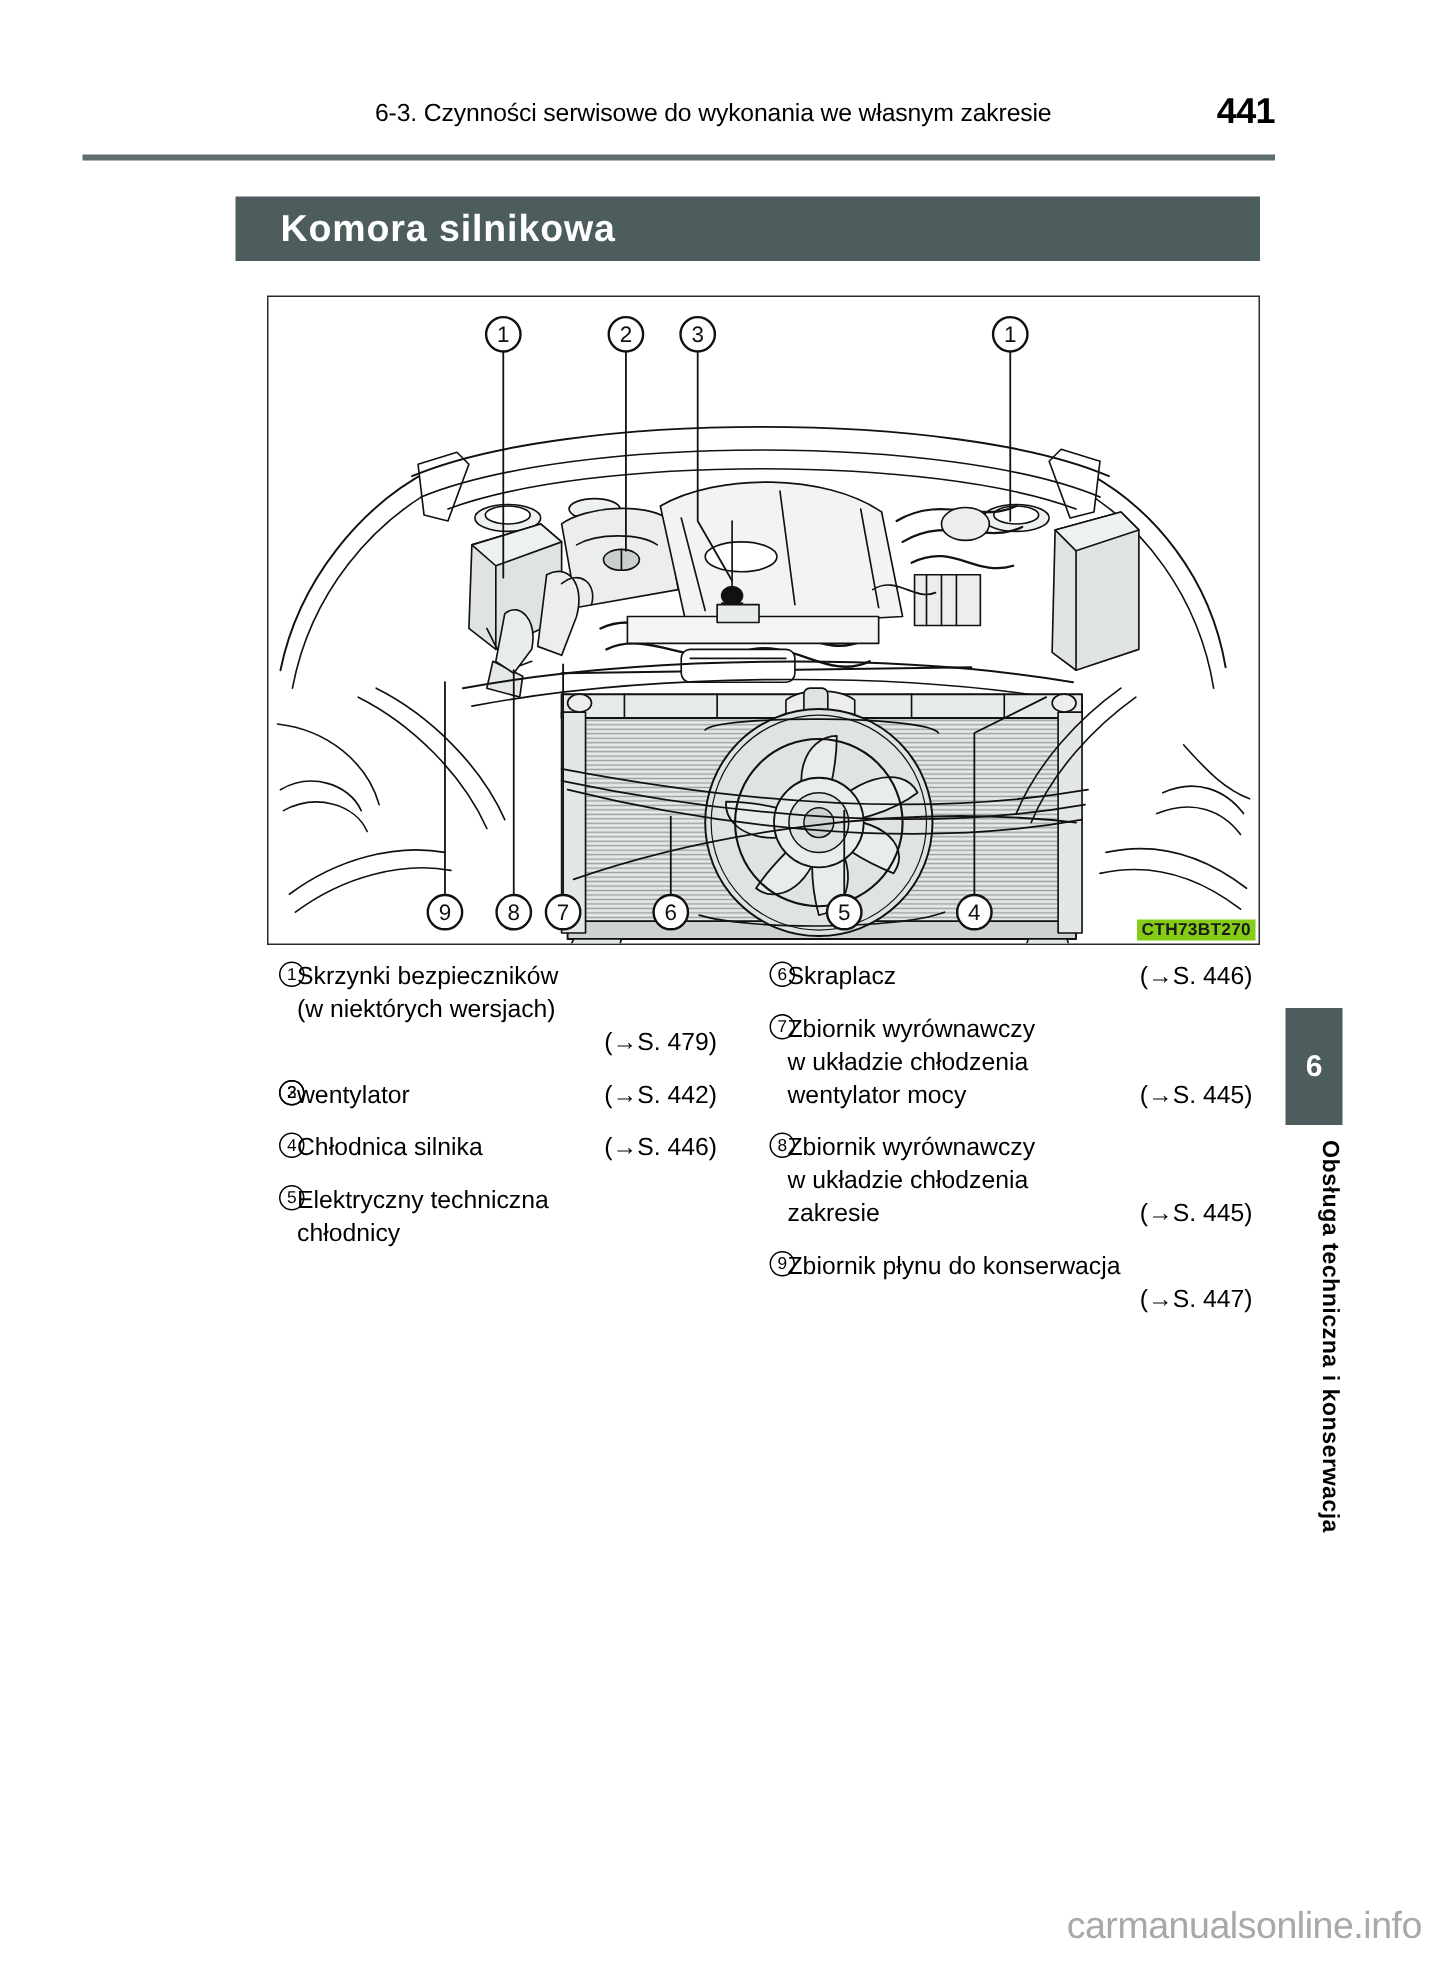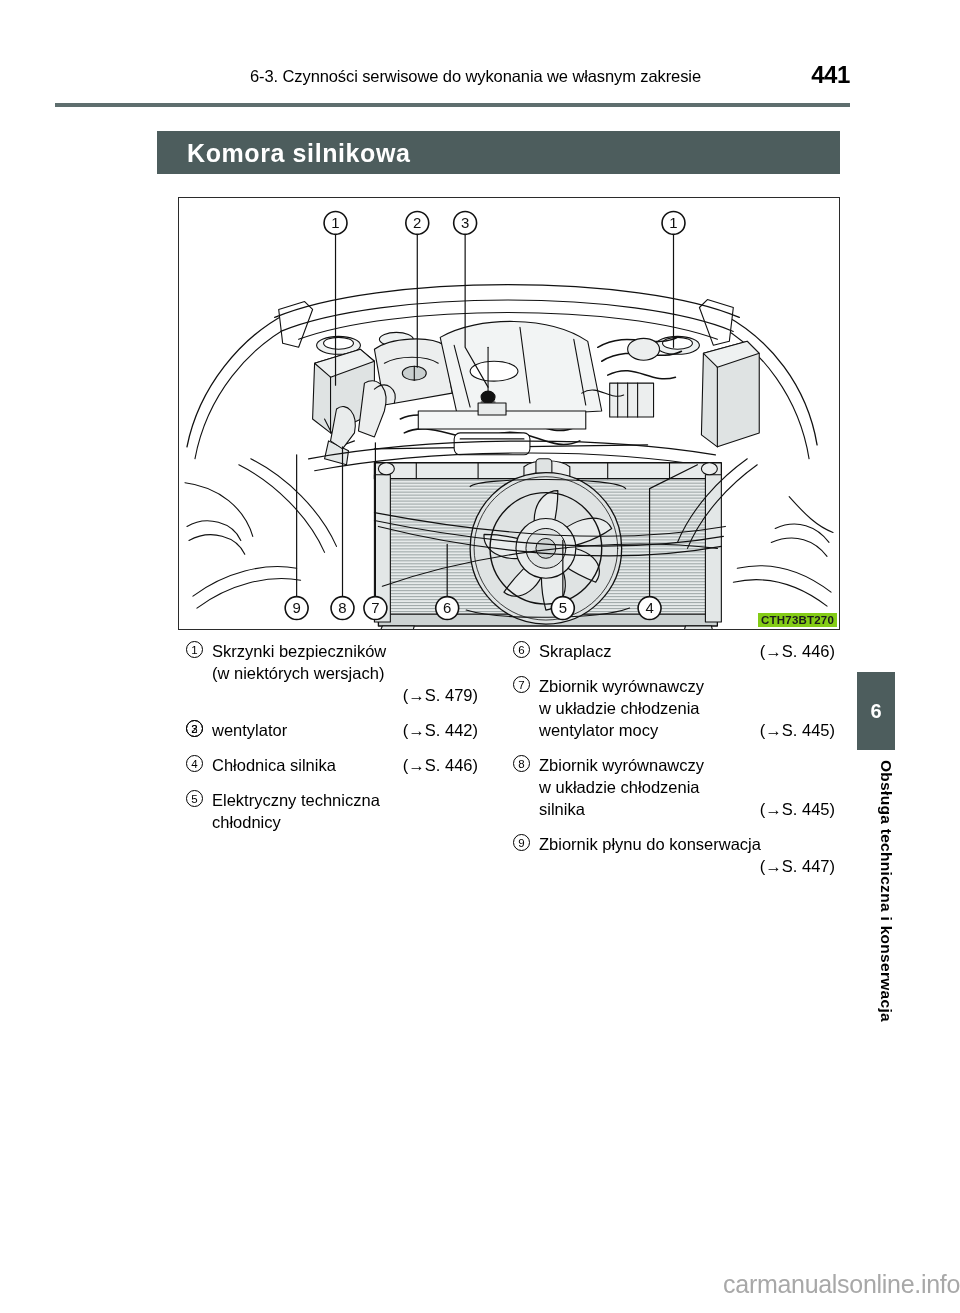--- a/index.html
+++ b/index.html
@@ -60,21 +60,21 @@
   .legend-col.left{left:0;width:300px;}
   .legend-col.right{left:327px;width:330px;}
 
   .legend-item{position:relative;margin-bottom:13px;}
   .legend-marker{
     position:absolute;left:8px;top:1px;
     width:17px;height:17px;border:1.4px solid #000;border-radius:50%;
     font-size:11.5px;line-height:17px;text-align:center;
     box-sizing:border-box;
   }
-  .legend-lines{margin-left:34px;}
+  .legend-lines{margin-left:20px;}
   .lline{
     font-size:16.5px;line-height:22px;white-space:nowrap;
     position:relative;height:22px;
   }
   .lline .ref{position:absolute;right:0;top:0;}
 
   
   .side-tab{
     position:absolute;left:857px;top:672px;width:38px;height:78px;
     background:#4d5d5d;
@@ -87,21 +87,21 @@
   .side-tab-text{
     position:absolute;left:857px;top:760px;width:38px;
     font-size:15.5px;font-weight:bold;color:#000;
     writing-mode:vertical-rl;text-orientation:mixed;
     white-space:nowrap;letter-spacing:0.3px;
   }
 
   
   .watermark{
     position:absolute;left:0;bottom:14px;width:960px;
-    text-align:right;padding-right:0;box-sizing:border-box;
+    text-align:right;padding-right:12px;box-sizing:border-box;
     font-size:25px;color:#a8a8a8;letter-spacing:-0.3px;
   }
 </style>
 </head>
 <body>
 
 <div class="page-header">
   <div class="header-title">6-3. Czynności serwisowe do wykonania we własnym zakresie</div>
   <div class="header-pageno">441</div>
   <div class="header-rule"></div>
@@ -365,21 +365,21 @@
           <div class="lline"><span>Zbiornik wyrównawczy</span></div>
           <div class="lline"><span>w układzie chłodzenia</span></div>
           <div class="lline"><span>wentylator mocy</span><span class="ref">(→S. 445)</span></div>
         </div>
       </div>
       <div class="legend-item">
         <div class="legend-marker">8</div>
         <div class="legend-lines">
           <div class="lline"><span>Zbiornik wyrównawczy</span></div>
           <div class="lline"><span>w układzie chłodzenia</span></div>
-          <div class="lline"><span>silnika</span><span class="ref">(→S. 445)</span></div>
+          <div class="lline"><span>zakresie</span><span class="ref">(→S. 445)</span></div>
         </div>
       </div>
       <div class="legend-item">
         <div class="legend-marker">9</div>
         <div class="legend-lines">
           <div class="lline"><span>Zbiornik płynu do konserwacja</span></div>
           <div class="lline">
             <span class="ref">(→S. 447)</span>
           </div>
         </div>

